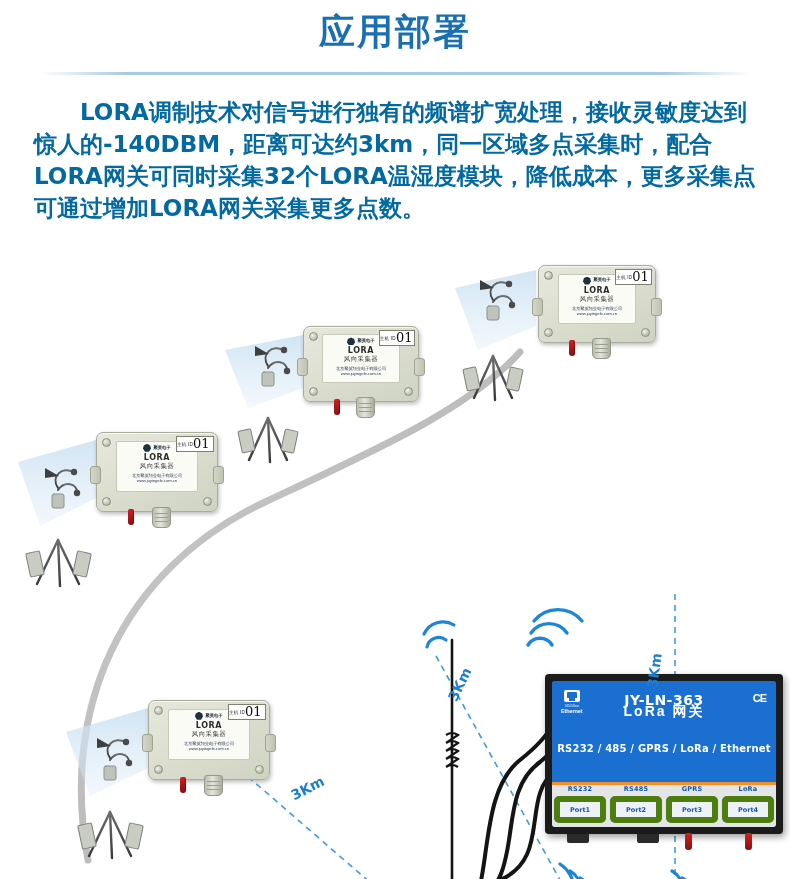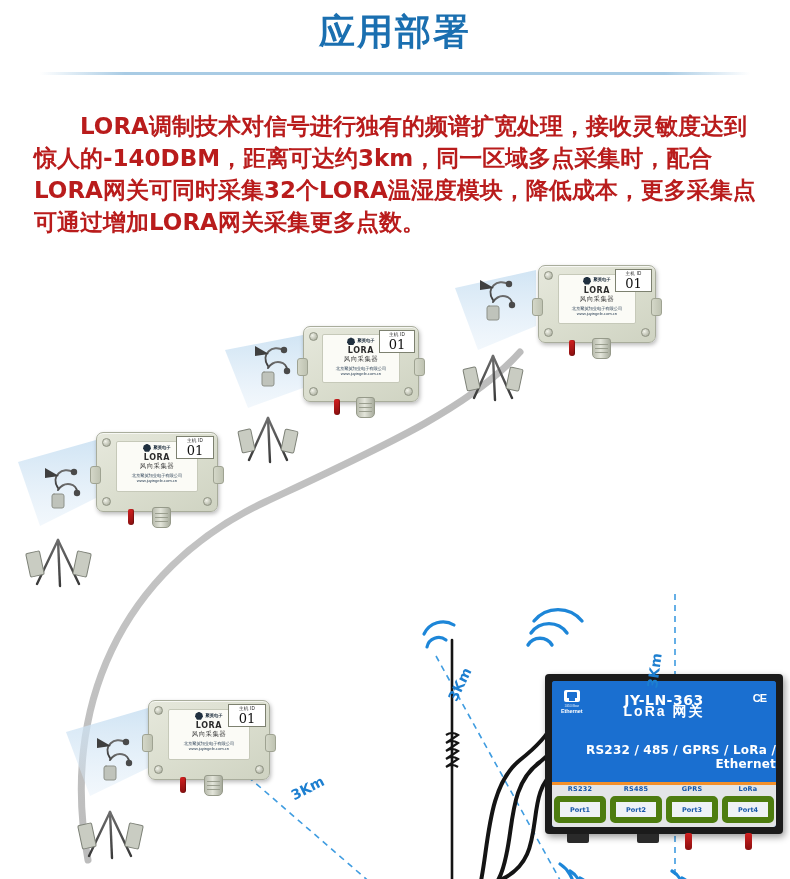--- a/index.html
+++ b/index.html
@@ -20,23 +20,23 @@
     color:#1a6fb0;
     font-family:"DejaVu Sans",sans-serif;
   }
   .title-rule{
     position:absolute;top:72px;left:40px;width:710px;height:3px;
     background:linear-gradient(to right,rgba(160,200,230,0),#a8cbe4 12%,#a8cbe4 88%,rgba(160,200,230,0));
   }
 
   
   .intro{
-    position:absolute;top:110px;left:34px;width:726px;
+    position:absolute;top:96px;left:34px;width:726px;
     font-size:23px;line-height:32px;
-    color:#b91c1c;
+    color:#0369a1;
     font-weight:600;
     text-indent:2em;
     font-family:"DejaVu Sans",sans-serif;
     letter-spacing:0px;
   }
 
   
   .scene{position:absolute;top:240px;left:0;width:790px;height:639px;}
   .scene svg{position:absolute;top:0;left:0;}
 
@@ -79,21 +79,21 @@
   }
   .brand .bname{font-size:4.5px;color:#20303f;font-weight:bold;transform:scaleX(.95);}
   .lbl-lora{font-size:8px;font-weight:bold;color:#2b2b2b;letter-spacing:.6px;margin-top:1px;font-family:"DejaVu Sans",sans-serif;}
   .lbl-cn{font-size:6.5px;color:#3a3a3a;letter-spacing:.4px;margin-top:0px;}
   .lbl-co{font-size:4.3px;color:#2a3f55;margin-top:2px;letter-spacing:-.1px;white-space:nowrap;}
   .lbl-web{font-size:4.3px;color:#2a3f55;letter-spacing:-.1px;white-space:nowrap;}
 
   .idbox{
     position:absolute;right:3px;top:3px;width:30%;
     border:1px solid #7d8170;background:#fff;
-    display:flex;flex-direction:column;align-items:center;
+    display:flex;flex-direction:row;align-items:center;
   }
   .idbox .idcap{font-size:4.6px;color:#1d1d1d;letter-spacing:.2px;line-height:7px;white-space:nowrap;}
   .idbox .idnum{font-size:13px;color:#111;line-height:14px;font-family:"DejaVu Serif",serif;}
 
   .antenna-red{
     position:absolute;width:6px;height:16px;left:26%;bottom:-14px;
     background:linear-gradient(180deg,#d11f1f,#8a1010);
     border-radius:2px 2px 3px 3px;
     box-shadow:inset -1px 0 1px rgba(0,0,0,.3);
   }
@@ -125,22 +125,22 @@
   .gw-model{
     position:absolute;left:0;right:0;top:11px;text-align:center;
     color:#fff;font-size:14px;font-weight:bold;letter-spacing:.5px;
     font-family:"DejaVu Sans",sans-serif;
   }
   .gw-name{
     position:absolute;left:0;right:0;top:22px;text-align:center;
     color:#fff;font-size:14px;font-weight:bold;letter-spacing:2px;
   }
   .gw-sub{
-    position:absolute;left:0;right:0;top:62px;text-align:right;
-    color:#ffffff;font-size:12px;font-weight:bold;letter-spacing:.2px;
+    position:absolute;left:0;right:0;top:62px;text-align:center;
+    color:#ffffff;font-size:10px;font-weight:bold;letter-spacing:.2px;
     font-family:"DejaVu Sans",sans-serif;
   }
   .gw-eth{position:absolute;left:9px;top:9px;text-align:center;color:#fff;}
   .gw-eth .ethicon{
     width:16px;height:12px;margin:0 auto;background:#fff;border-radius:2px;
     position:relative;
   }
   .gw-eth .ethicon:before{
     content:"";position:absolute;left:3px;right:3px;top:2px;height:6px;
     background:#1a6fd0;border-radius:1px 1px 0 0;

